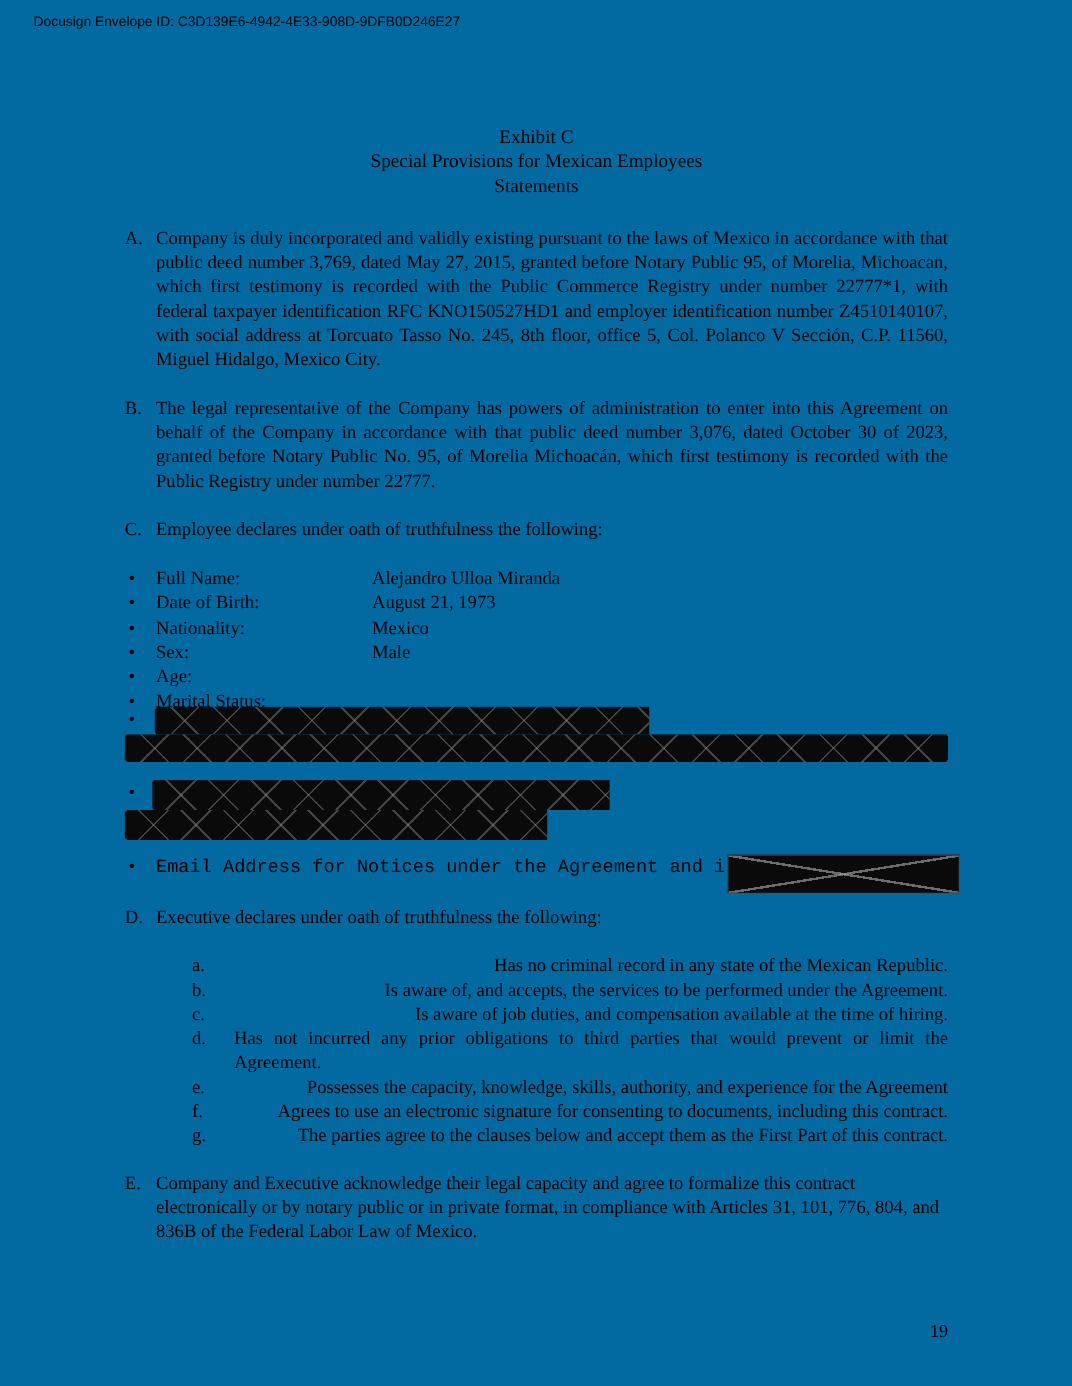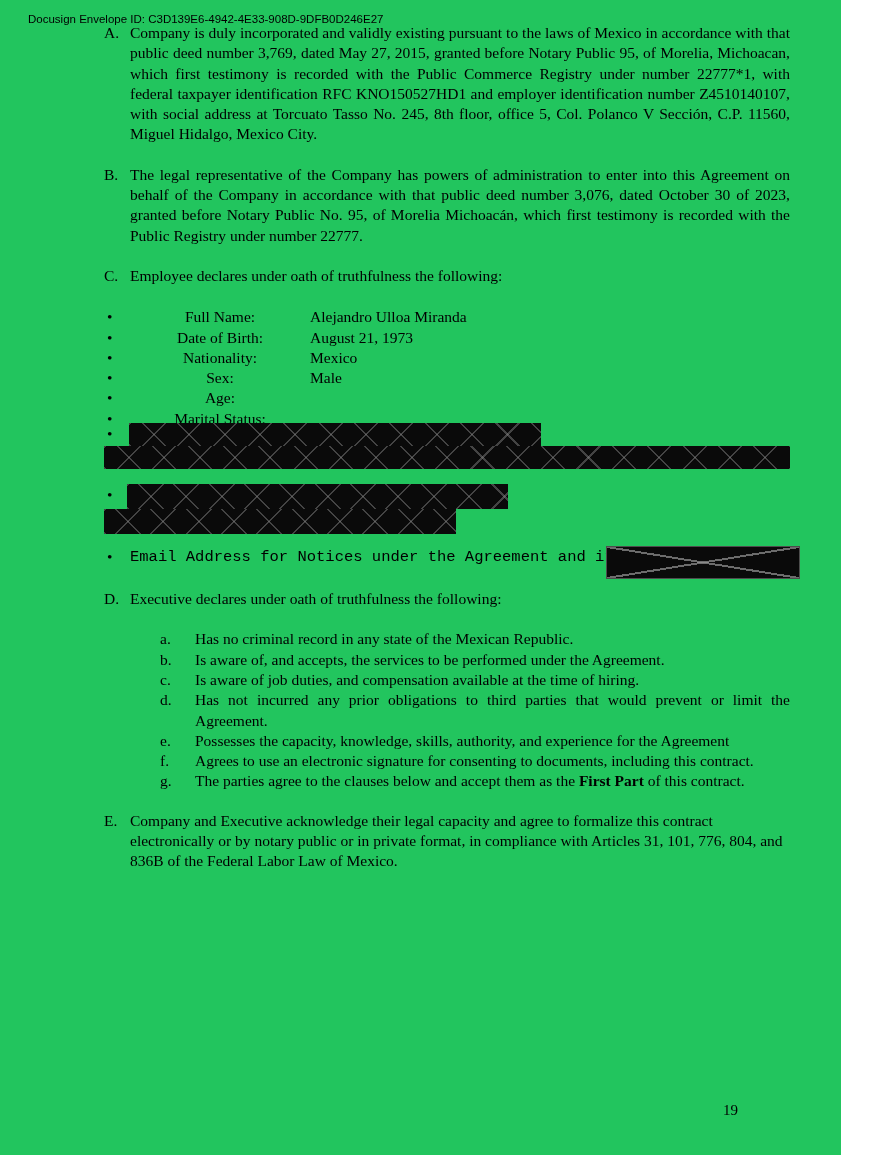--- a/index.html
+++ b/index.html
@@ -1,26 +1,25 @@
 <!DOCTYPE html>
 <html><head>
 <meta charset="utf-8">
 <style>
   html, body { margin: 0; padding: 0; background: #ffffff; }
   .page {
     position: relative;
-    width: 805px;
+    width: 893px;
     height: 1155px;
-    background: #22c55e;
+    background: #0369a1;
     color: #000000;
     font-family: "Liberation Serif", serif;
     font-size: 15.5px;
     line-height: 20.3px;
     overflow: hidden;
-    padding-left: 36px;
   }
   .docusign {
     position: absolute;
     top: 12px;
     left: 28px;
     font-family: "Liberation Sans", sans-serif;
     font-size: 11.5px;
     line-height: 14px;
     color: #000;
   }
@@ -40,21 +39,21 @@
 
   .para-a { margin-top: 23px; }
   .para-b { margin-top: 20px; }
   .para-c { margin-top: 20px; }
   .para-d { margin-top: 9px; }
   .para-e { margin-top: 19px; }
 
   .fields { margin-top: 21px; }
   .field-row { display: flex; line-height: 20.3px; }
   .bullet { flex: 0 0 26px; padding-left: 3px; box-sizing: border-box; }
-  .flabel { flex: 0 0 180px; text-align: center; }
+  .flabel { flex: 0 0 180px; }
   .fvalue { flex: 1 1 auto; }
 
   .redact-group { position: relative; }
   .g1 { margin-top: -6px; height: 46px; }
   .g2 { margin-top: 15px; height: 50px; }
   .abs-bullet { position: absolute; left: 3px; top: 1px; }
   .redact {
     background-color: #0a0a0a;
     background-image:
       repeating-linear-gradient(45deg, rgba(138,138,138,0.45) 0px, rgba(138,138,138,0.45) 1.5px, transparent 1.5px, transparent 25px),
@@ -77,40 +76,45 @@
     background-color: #0a0a0a;
     border: 1px solid #4d4d4d;
     background-image:
       linear-gradient(to top right,   transparent calc(50% - 1px), rgba(150,150,150,0.7) calc(50% - 1px), rgba(150,150,150,0.7) calc(50% + 1px), transparent calc(50% + 1px)),
       linear-gradient(to bottom right, transparent calc(50% - 1px), rgba(150,150,150,0.7) calc(50% - 1px), rgba(150,150,150,0.7) calc(50% + 1px), transparent calc(50% + 1px));
   }
 
   .subs { margin-top: 20px; }
   .sub { position: relative; padding-left: 91px; }
   .slabel { position: absolute; left: 56px; top: 0; }
-  .stext { display: block; }
+  .stext { display: block; text-align: right; }
   .sub.justify .stext { text-align: justify; }
 
   .page-number {
     position: absolute;
     top: 1100px;
     right: 103px;
     font-size: 15px;
   }
-  b { font-weight: bold; }
+  b { font-weight: normal; }
 </style>
 </head>
 <body>
 
 <div class="page">
 
   <div class="docusign">Docusign Envelope ID: C3D139E6-4942-4E33-908D-9DFB0D246E27</div>
 
   <div class="content">
 
+    <div class="title">
+      <div>Exhibit C</div>
+      <div>Special Provisions for Mexican Employees</div>
+      <div>Statements</div>
+    </div>
 
     <div class="para justify para-a">
       <span class="plabel">A.</span>
       <span class="ptext">Company is duly incorporated and validly existing pursuant to the laws of Mexico in accordance with that public deed number 3,769, dated May 27, 2015, granted before Notary Public 95, of Morelia, Michoacan, which first testimony is recorded with the Public Commerce Registry under number 22777*1, with federal taxpayer identification RFC KNO150527HD1 and employer identification number Z4510140107, with social address at Torcuato Tasso No. 245, 8th floor, office 5, Col. Polanco V Sección, C.P. 11560, Miguel Hidalgo, Mexico City.</span>
     </div>
 
     <div class="para justify para-b">
       <span class="plabel">B.</span>
       <span class="ptext">The legal representative of the Company has powers of administration to enter into this Agreement on behalf of the Company in accordance with that public deed number 3,076, dated October 30 of 2023, granted before Notary Public No. 95, of Morelia Michoacán, which first testimony is recorded with the Public Registry under number 22777.</span>
     </div>

